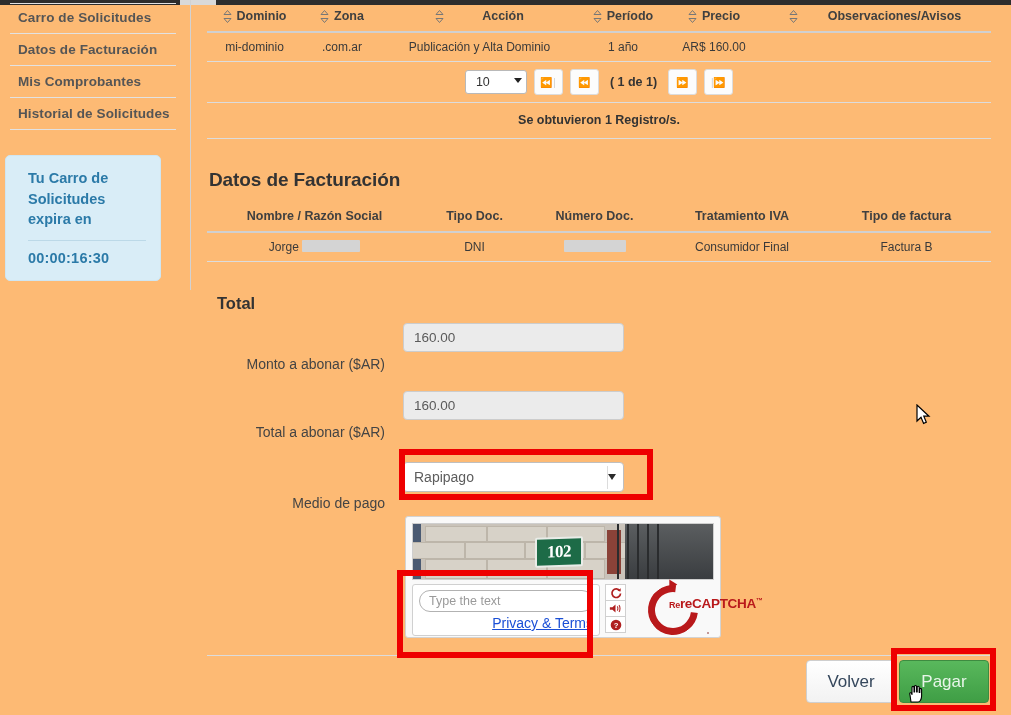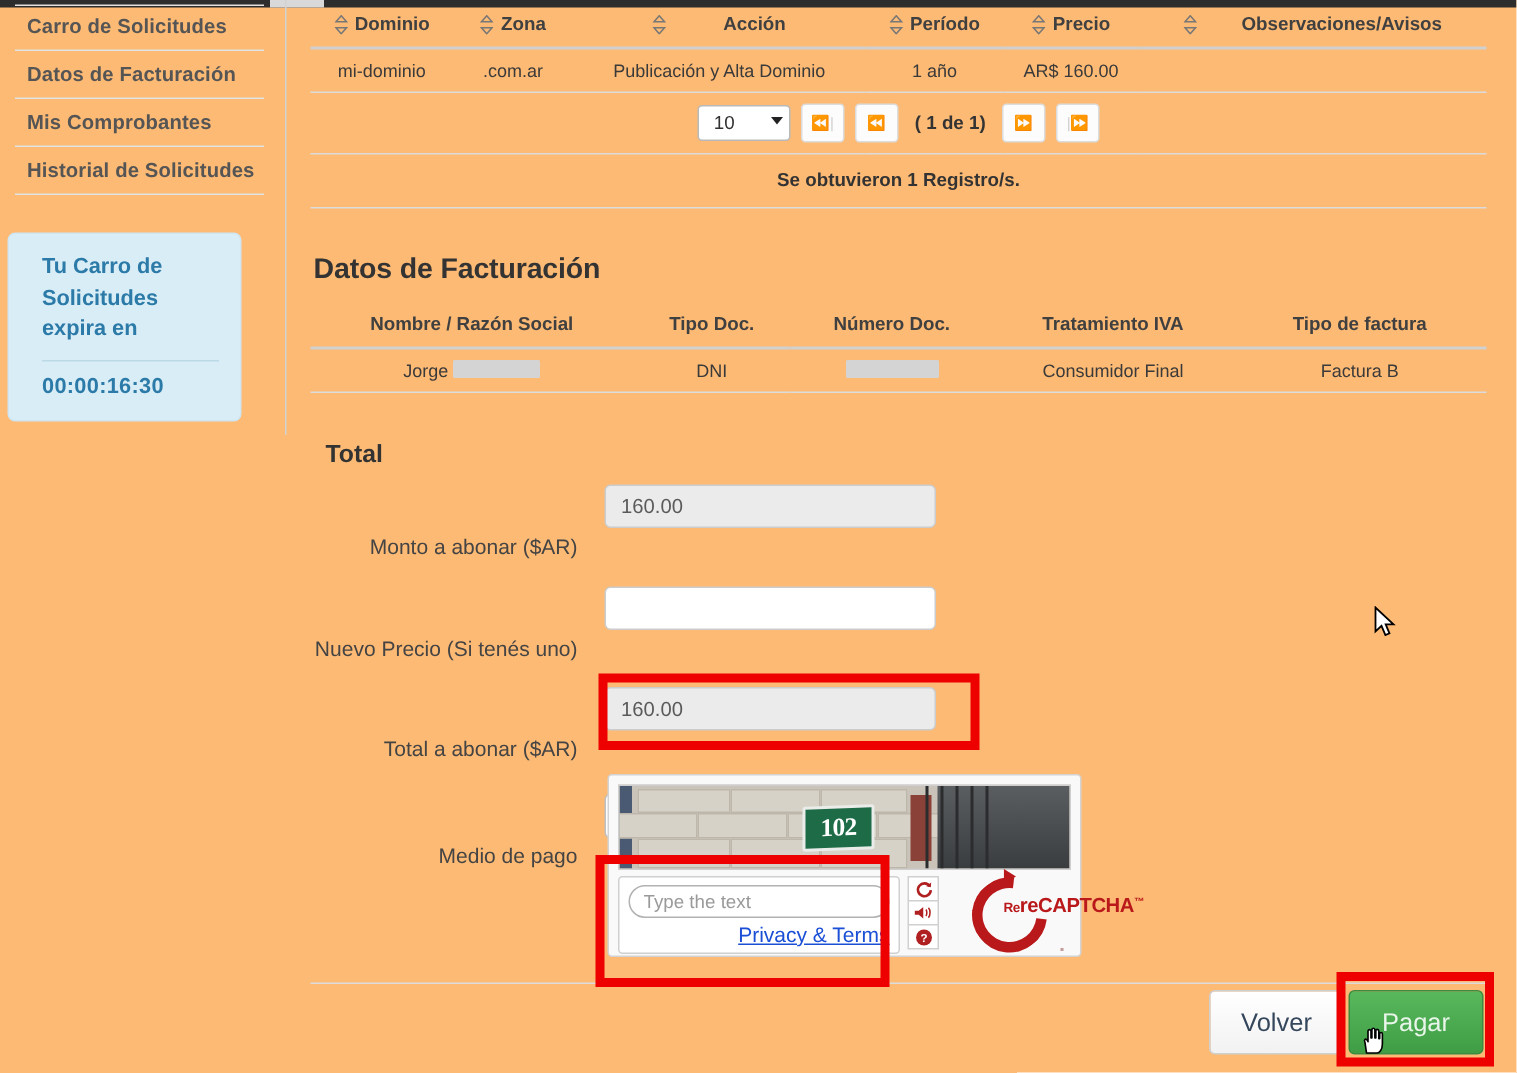--- a/index.html
+++ b/index.html
@@ -475,24 +475,20 @@
     </table>
 
     <h3 class="section-sm">Total</h3>
 
     <div class="form">
       <div class="frow">
         <div class="flabel">Monto a abonar ($AR)</div>
         <input class="finput readonly" readonly="" value="160.00" style="">
       </div>
       <div class="frow">
-        <div class="flabel">Nuevo Precio (Si tenés uno)</div>
-        <input class="finput" value="" style="">
-      </div>
-      <div class="frow">
         <div class="flabel">Total a abonar ($AR)</div>
         <input class="finput readonly" readonly="" value="160.00" style="">
       </div>
       <div class="frow" style="margin-top:20px">
         <div class="flabel">Medio de pago</div>
         <div class="fselect">
           <span>Rapipago</span>
           <span class="caretbar"></span>
           <span class="caret"></span>
         </div>

